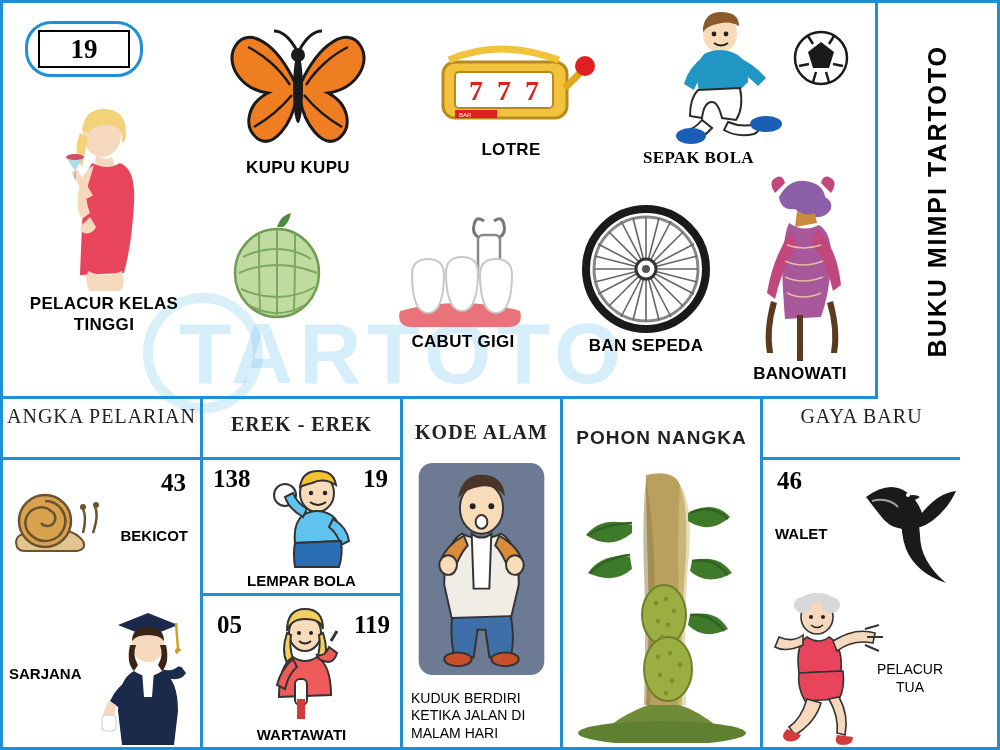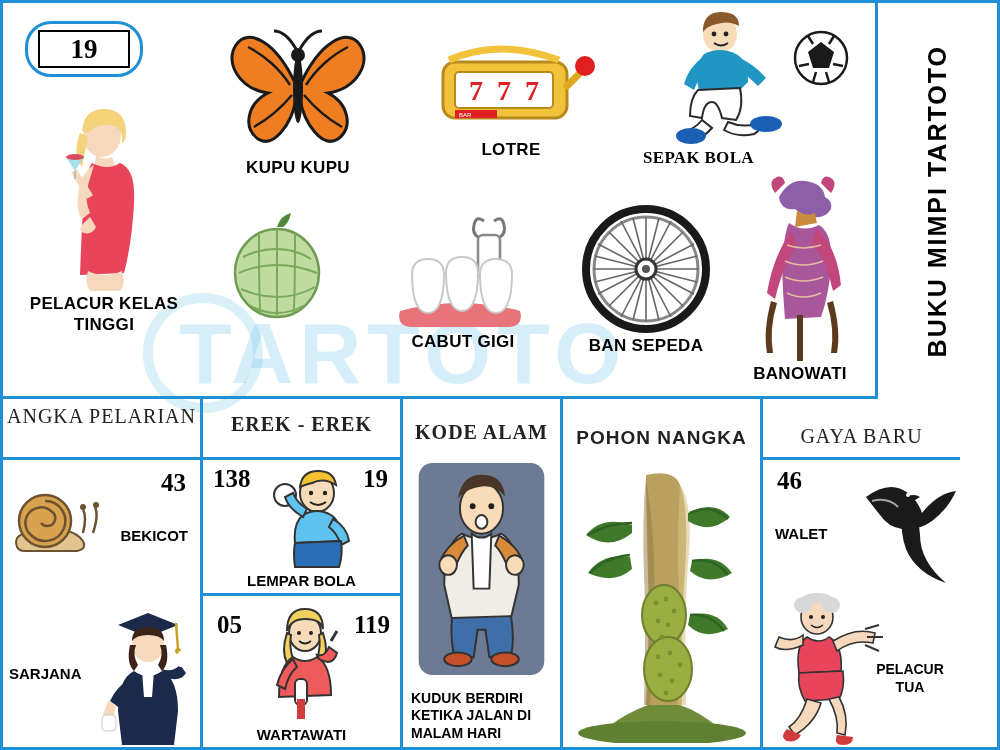--- a/index.html
+++ b/index.html
@@ -116,21 +116,21 @@
   .c-pohon { width: 200px; }
   .c-gaya { width: 197px; }
 
   .sub-divider {
     position: absolute; left: 0; right: 0;
     border-top: 3px solid #1f8fd6;
   }
 
   .num { font-family: "Liberation Serif", serif; font-weight: bold; font-size: 25px; }
   .cap { font-size: 15px; font-weight: bold; }
-  .cap-sm { font-size: 14px; font-weight: bold; line-height: 1.25; }
+  .cap-sm { font-size: 14px; font-weight: normal; line-height: 1.25; }
 
   svg { display: block; }
 </style>
 </head>
 <body>
 
 <div id="page">
 
   <div class="wm-circle"></div>
   <div class="watermark">TARTOTO</div>
@@ -460,21 +460,21 @@
               <circle cx="108" cy="200" r="2.4"></circle>
             <circle cx="88" cy="210" r="2.4"></circle>
               <circle cx="100" cy="216" r="2.4"></circle>
               <circle cx="94" cy="228" r="2.4"></circle>
           </g>
         </svg>
       </div>
     </div>
 
     <div class="col c-gaya">
-      <div class="col-head" style="padding-top:6px;margin-top:20px;">GAYA BARU</div>
+      <div class="col-head" style="padding-top:6px;">GAYA BARU</div>
       <div class="sub-divider" style="top:58px;"></div>
 
       <div style="position:absolute; top:60px; left:0; width:100%; height:134px;">
         <div class="num" style="position:absolute; left:14px; top:8px;">46</div>
         <div class="cap" style="position:absolute; left:12px; top:66px;text-align:center;">WALET</div>
         <div style="position:absolute; right:0px; top:8px;">
           <svg width="112" height="120" viewBox="0 0 112 120">
             <path d="M18 30 q24 -18 42 -4 q10 8 14 20 q16 -20 34 -22 q-8 18 -24 30 q-14 10 -30 8 q-14 -2 -22 -14 q-8 -10 -14 -18z" fill="#1a1a1a"></path>
             <path d="M62 44 q10 10 10 24 q0 26 26 48 q-30 -10 -40 -34 q-6 -16 -4 -38z" fill="#1a1a1a"></path>
             <path d="M58 30 q8 -4 14 0 l-10 6z" fill="#1a1a1a"></path>

